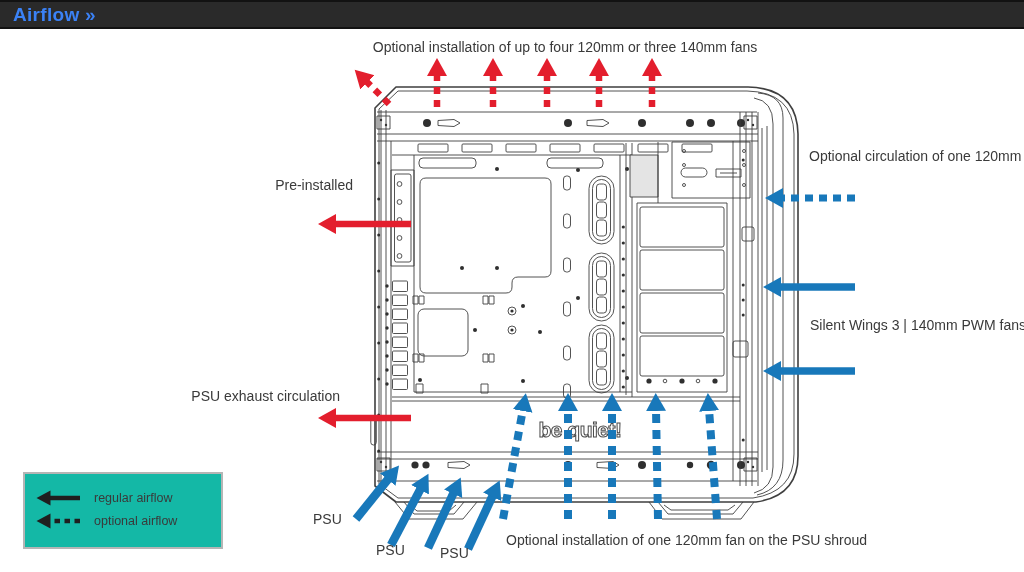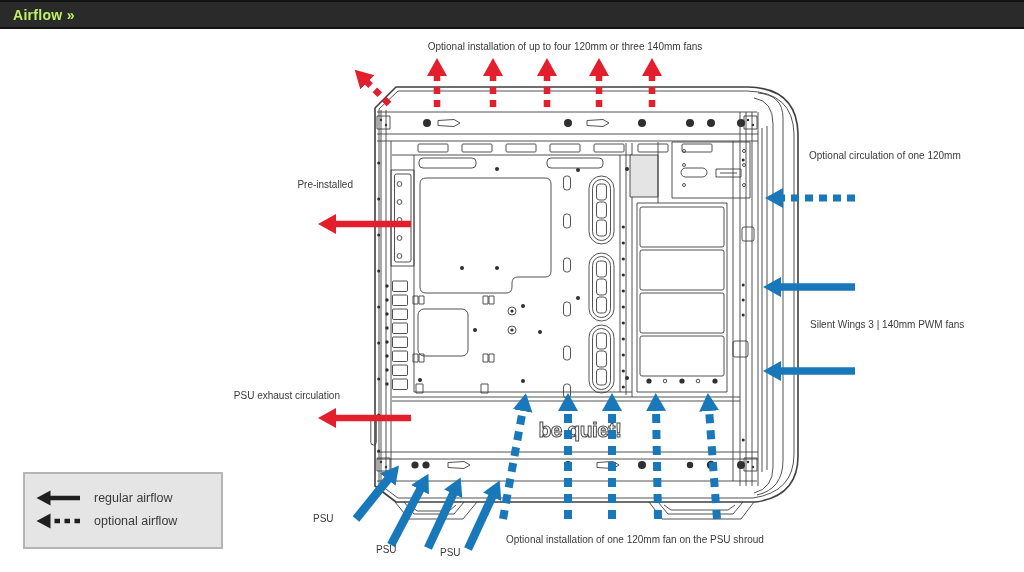--- a/index.html
+++ b/index.html
@@ -8,36 +8,36 @@
     background:#ffffff;
     font-family:"Liberation Sans",sans-serif;
   }
   
   .topbar{
     position:absolute;left:0;top:0;width:1024px;height:25px;
     background:#2a2a2a;border-top:2px solid #121212;border-bottom:2px solid #121212;
     display:flex;align-items:center;
   }
   .topbar .title{
-    color:#bef264;font-size:14px;font-weight:bold;letter-spacing:.3px;
+    color:#3b82f6;font-size:19px;font-weight:bold;letter-spacing:.3px;
     padding-left:13px;
   }
   
   svg.diagram{position:absolute;left:0;top:0;width:1024px;height:572px;}
   
   .lbl{
-    position:absolute;font-size:10px;line-height:16px;color:#3a3a3a;
+    position:absolute;font-size:14px;line-height:16px;color:#3a3a3a;
     white-space:nowrap;
   }
   .lbl.center{text-align:center;white-space:normal;}
   .lbl.right{text-align:center;}
   
   .legend{
     position:absolute;left:23px;top:472px;width:200px;height:77px;
-    border:2px solid #b5b5b5;background:#e5e5e5;box-sizing:border-box;
+    border:2px solid #b5b5b5;background:#14b8a6;box-sizing:border-box;
   }
   .legrow{position:absolute;left:9px;display:flex;align-items:center;height:18px;}
   .legrow.r1{top:15px;}
   .legrow.r2{top:38px;}
   .legrow span{margin-left:12px;font-size:12.5px;color:#3a3a3a;white-space:nowrap;}
 </style>
 </head>
 <body>
 
 <svg class="diagram" viewBox="0 0 1024 572">

